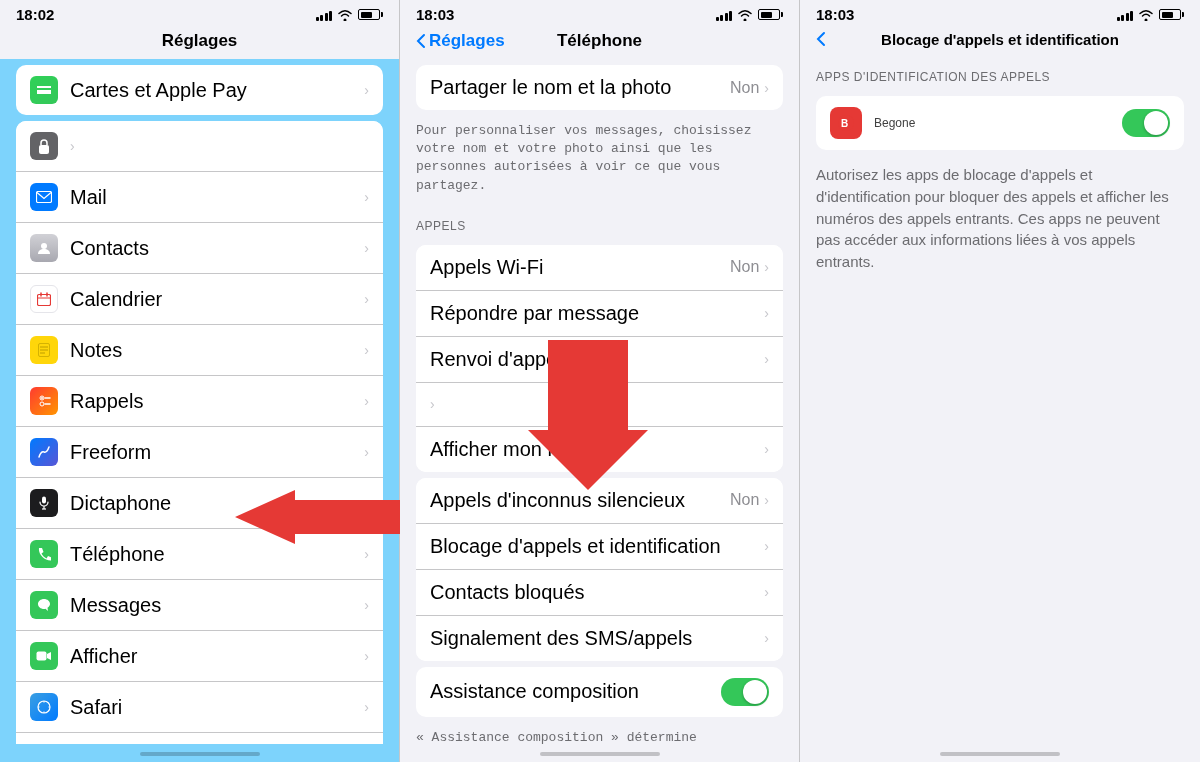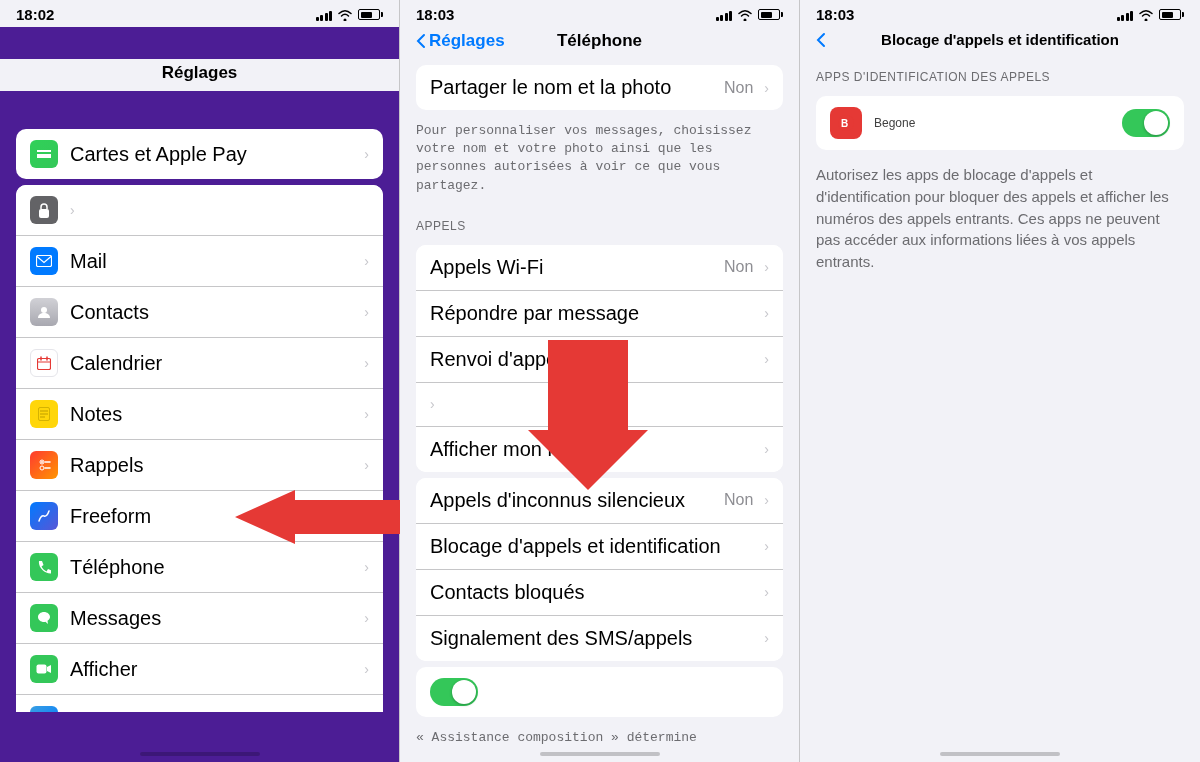--- a/index.html
+++ b/index.html
@@ -56,21 +56,21 @@
     
     .nav-header {
       text-align: center;
       padding: 4px 16px 8px;
       background: #f2f2f7;
       font-size: 17px;
       font-weight: 600;
       color: #000;
       position: relative;
       display: flex;
-      align-items: flex-end;
+      align-items: flex-start;
       justify-content: center;
     }
     .nav-back {
       position: absolute;
       left: 16px;
       color: #007aff;
       font-size: 17px;
       display: flex;
       align-items: center;
       gap: 3px;
@@ -107,21 +107,21 @@
       color: #fff;
     }
     .row-label {
       flex: 1;
       font-size: 20px;
       color: #000;
     }
     .row-value {
       font-size: 16px;
       color: #8e8e93;
-      margin-right: 11px;
+      margin-right: 5px;
     }
     .chevron {
       color: #c7c7cc;
       font-size: 14px;
     }
     .row-telephone .row-icon {
       background: #34c759;
     }
 
     
@@ -255,21 +255,21 @@
       height: 5px;
       background: #000;
       border-radius: 0 1px 1px 0;
       margin-left: 1px;
     }
   </style>
 </head>
 <body>
 
 <div class="panel-wrapper">
-  <div class="panel" style="background:#4c1d95;gap:32px;">
+  <div class="panel" style="background:#7dd3fc;">
 
     <div class="status-bar">
       <span class="status-time">18:02</span>
       <div class="status-icons">
         <div class="signal-bars">
           <span style="height:4px"></span>
           <span style="height:6px"></span>
           <span style="height:8px"></span>
           <span style="height:10px"></span>
         </div>
@@ -382,20 +382,32 @@
         <div class="settings-row row-freeform">
           <div class="row-icon" style="background:linear-gradient(135deg,#007aff,#5856d6);">
             <svg width="14" height="14" viewBox="0 0 14 14" fill="none">
                 <path d="M2 12 Q4 6 7 7 Q10 8 12 2" stroke="white" stroke-width="1.5" stroke-linecap="round" fill="none"></path>
               </svg>
           </div>
           <span class="row-label">Freeform</span>
           <span class="chevron">›</span>
         </div>
 
+        <div class="settings-row row-dictaphone">
+          <div class="row-icon" style="background:#1c1c1e;">
+            <svg width="10" height="14" viewBox="0 0 10 14" fill="none">
+                <rect x="3" y="0.5" width="4" height="7" rx="2" fill="white"></rect>
+                <path d="M1 6c0 2.209 1.791 4 4 4s4-1.791 4-4" stroke="white" stroke-width="1.2" fill="none" stroke-linecap="round"></path>
+                <line x1="5" y1="10" x2="5" y2="13" stroke="white" stroke-width="1.2"></line>
+                <line x1="3" y1="13" x2="7" y2="13" stroke="white" stroke-width="1.2"></line>
+              </svg>
+          </div>
+          <span class="row-label">Dictaphone</span>
+          <span class="chevron">›</span>
+        </div>
 
         <div class="settings-row row-telephone" style="position:relative;">
           <div class="row-icon" style="background:#34c759;">
             <svg width="14" height="14" viewBox="0 0 14 14" fill="white">
                 <path d="M2 1h3l1.5 4-2 1.5c1 2 3 4 5 5L11 9l4 1.5v3c-7 1-14-6-13-12.5z"></path>
               </svg>
           </div>
           <span class="row-label" style="font-weight:400;">Téléphone</span>
           <span class="chevron">›</span>
         </div>
@@ -545,20 +557,21 @@
           <span class="chevron">›</span>
         </div>
         <div class="settings-row">
           <span class="row-label">Signalement des SMS/appels</span>
           <span class="chevron">›</span>
         </div>
       </div>
 
       <div class="settings-section">
         <div class="settings-row">
+          <span class="row-label">Assistance composition</span>
           <div class="toggle"></div>
         </div>
       </div>
       <div class="info-text">« Assistance composition » détermine automatiquement le bon indicatif international ou local lorsque vous composez un numéro.</div>
     </div>
 
     <div class="home-indicator">
       <div class="home-bar"></div>
     </div>
   </div>

